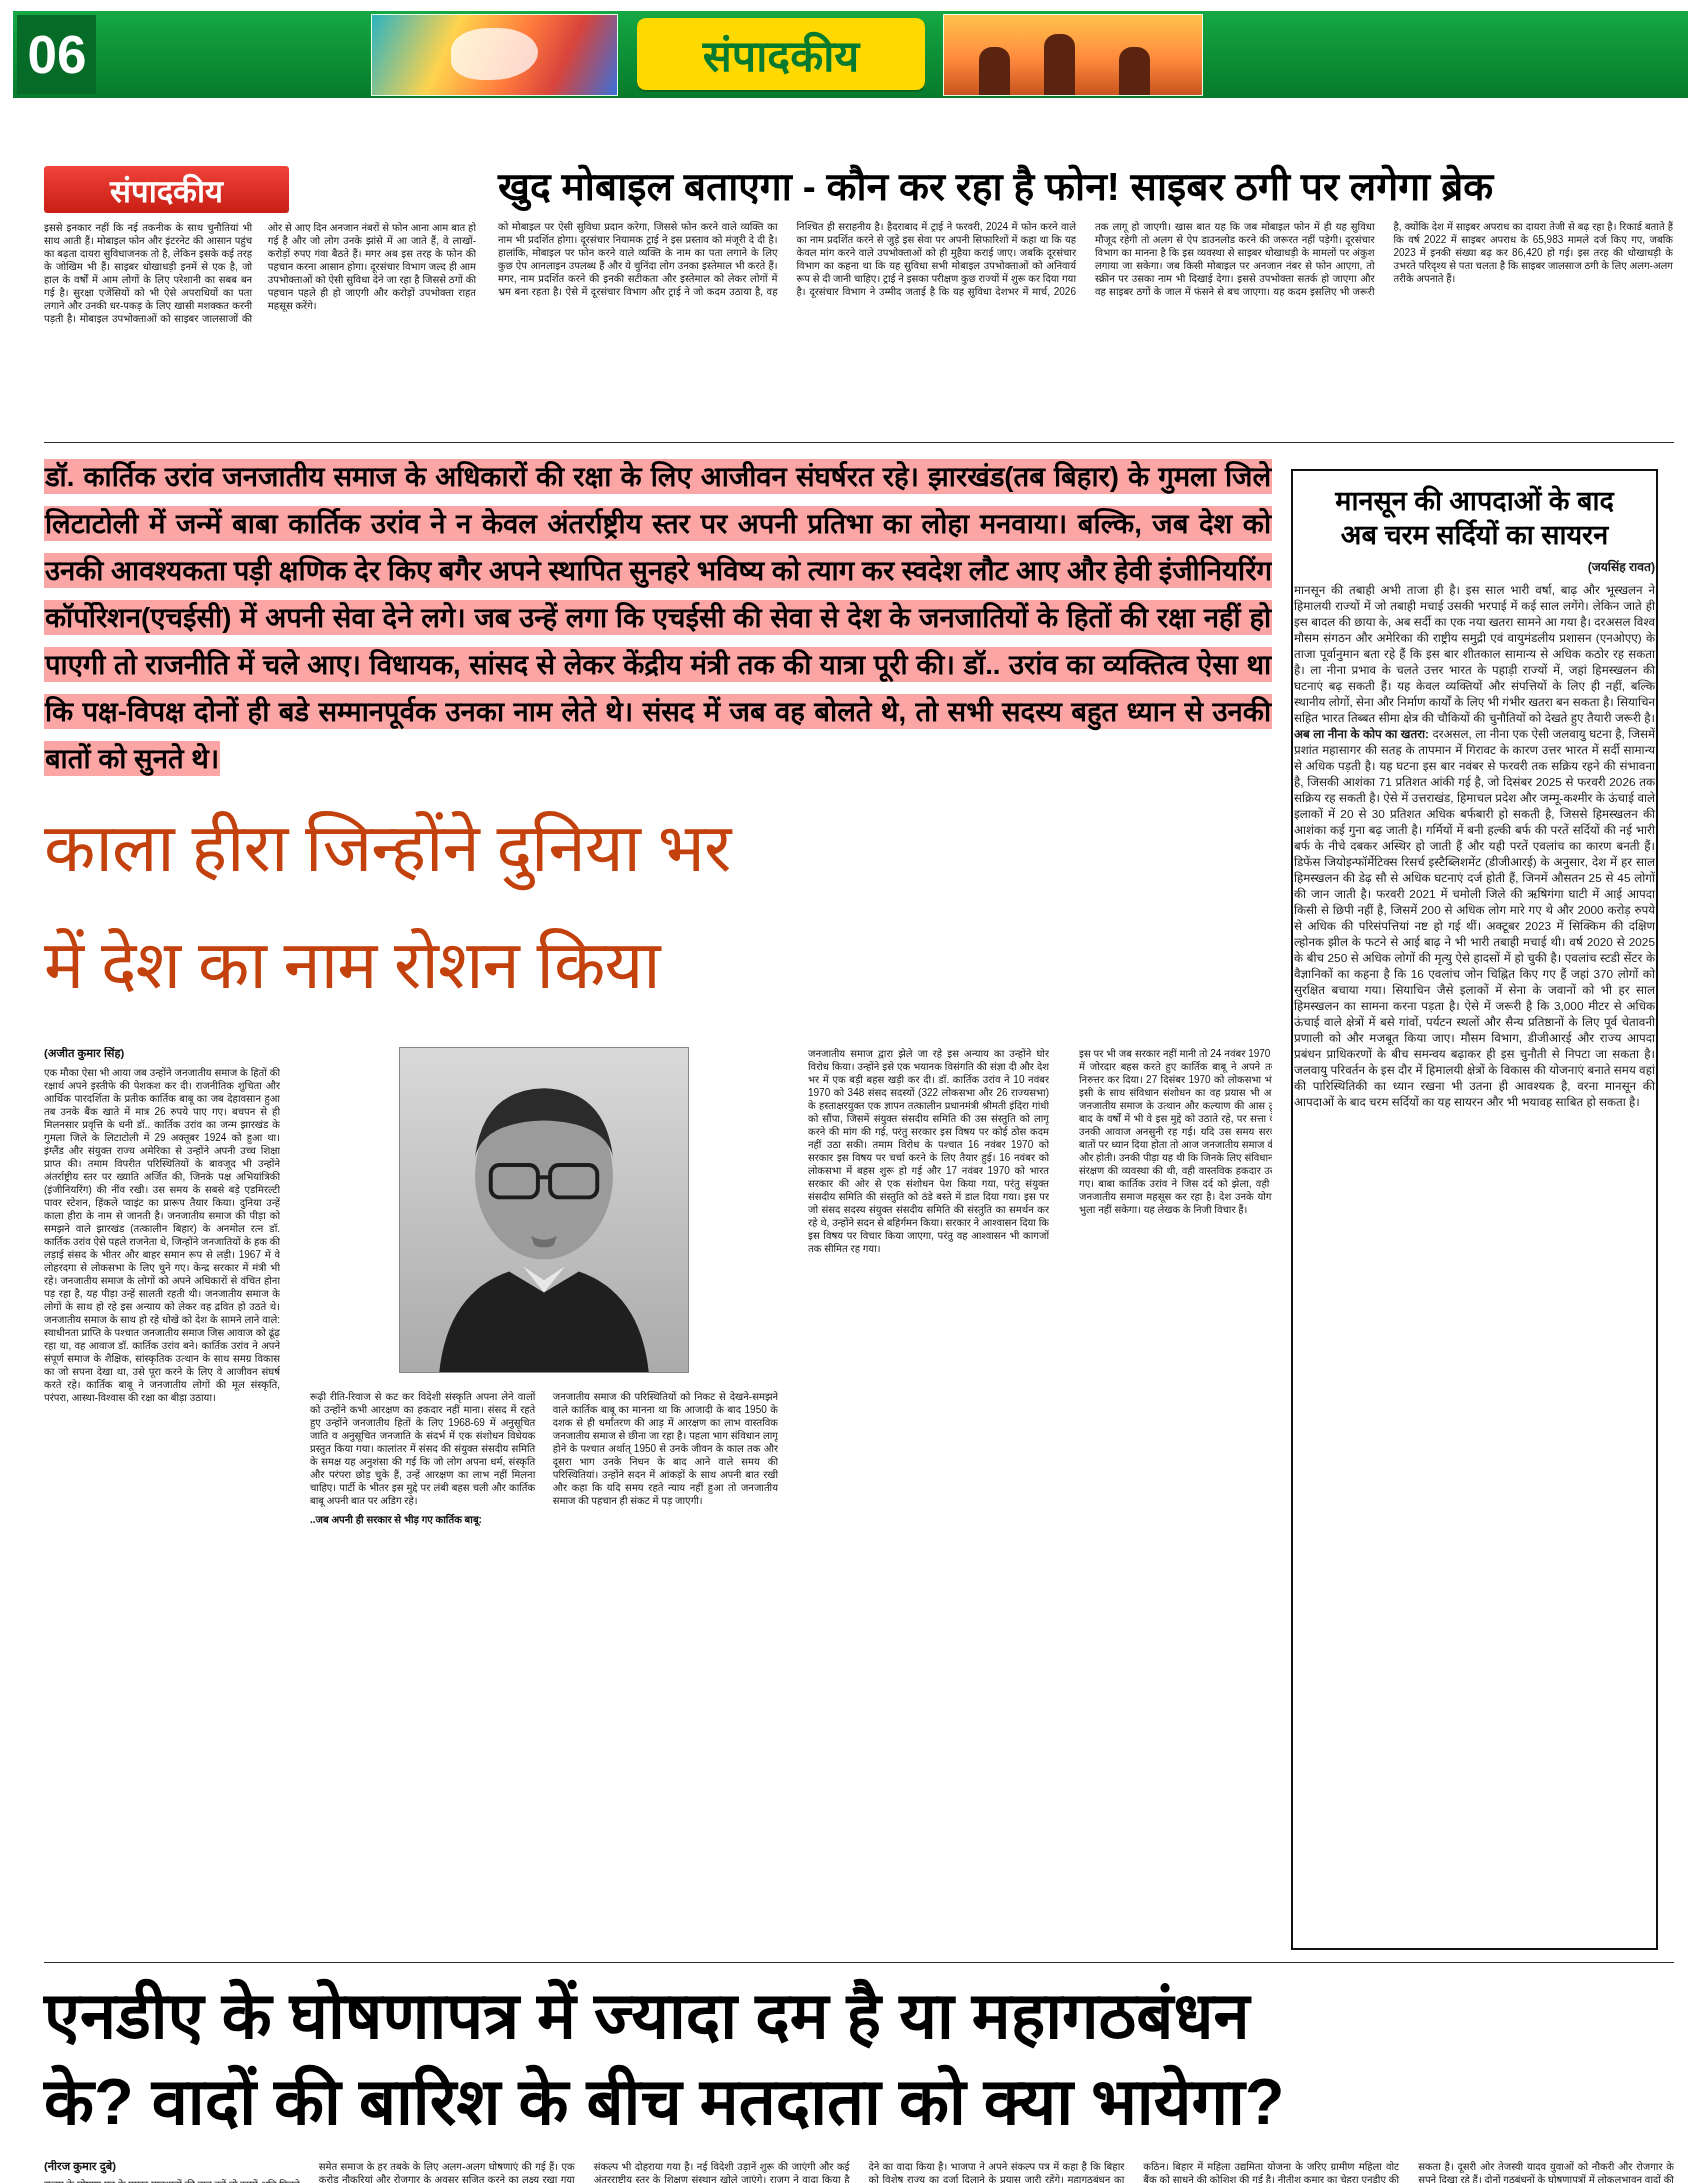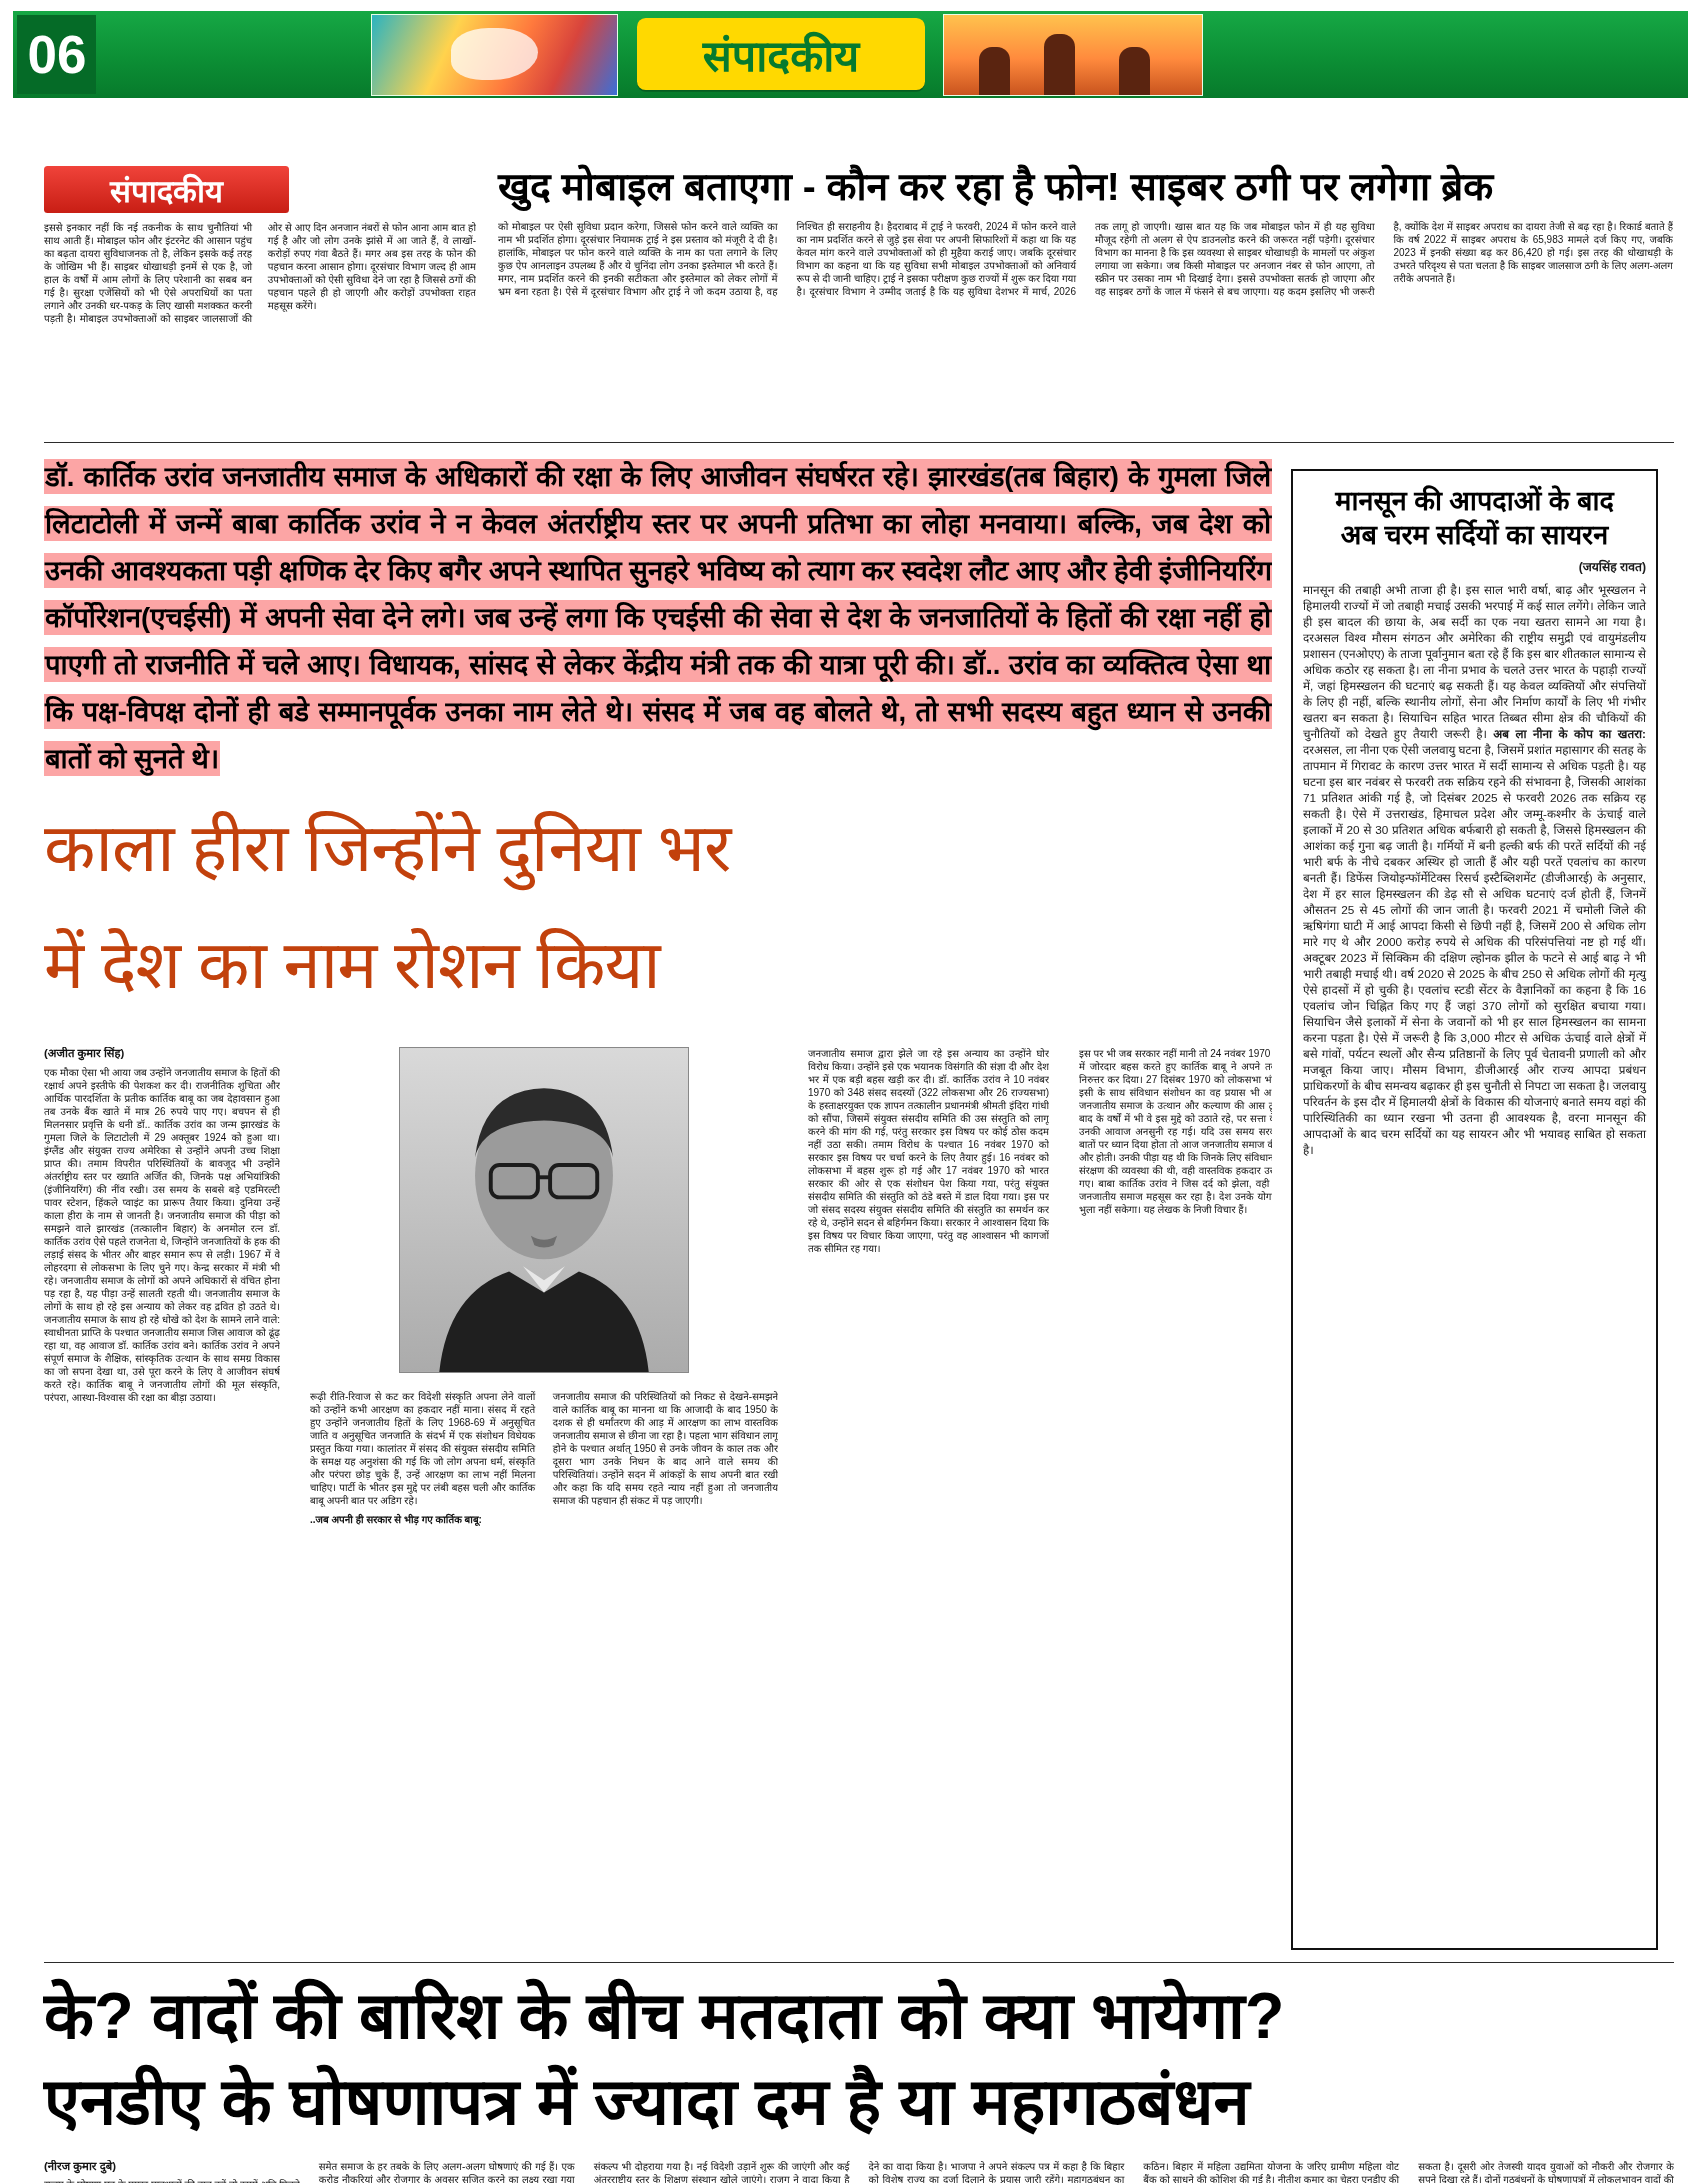--- a/index.html
+++ b/index.html
@@ -35,21 +35,21 @@
   
   .mobile{position:absolute;left:498px;top:162px;width:1175px;height:276px;}
   .mobile h1{margin:0;font-size:39px;line-height:49px;font-weight:800;color:#000;white-space:nowrap;}
   .mobile .cols{margin-top:8.7px;height:213px;column-count:4;column-gap:19px;overflow:hidden;}
   
   .intro{position:absolute;left:44px;top:453px;width:1228px;height:332px;font-size:27.5px;line-height:47px;
          font-weight:700;text-align:justify;color:#000;overflow:hidden;}
   .intro .hl{background:#fca5a5;box-decoration-break:clone;-webkit-box-decoration-break:clone;padding:1.7px 0.9px;}
   
   .monsoon{position:absolute;left:1291px;top:469px;width:367px;height:1481px;border:2.2px solid #111;
-           padding:13px 10px;box-sizing:border-box;overflow:hidden;background:#fff;}
+           padding:13px 1px;box-sizing:border-box;overflow:hidden;background:#fff;}
   .monsoon h2{margin:0;font-size:27px;line-height:34px;font-weight:800;text-align:center;color:#000;}
   .monsoon .byline{text-align:right;margin:6.1px 0 7px 0;font-size:12.2px;}
   .monsoon .m-text{font-size:11.8px;line-height:16px;text-align:justify;}
   .monsoon .m-sub{font-weight:800;}
   
   .main-headline{position:absolute;left:44px;top:789px;width:1228px;color:#c2410c;font-weight:400;
                  font-size:67px;line-height:117px;letter-spacing:-0.9px;}
   .main-article{position:absolute;left:44px;top:1047px;width:1228px;height:905px;display:flex;gap:30px;overflow:hidden;}
   .ma-col{overflow:hidden;}
   .ma-a{width:236px;flex:0 0 236px;}
@@ -147,22 +147,22 @@
         <p>जनजातीय समाज की परिस्थितियों को निकट से देखने-समझने वाले कार्तिक बाबू का मानना था कि आजादी के बाद 1950 के दशक से ही धर्मांतरण की आड़ में आरक्षण का लाभ वास्तविक जनजातीय समाज से छीना जा रहा है। पहला भाग संविधान लागू होने के पश्चात अर्थात् 1950 से उनके जीवन के काल तक और दूसरा भाग उनके निधन के बाद आने वाले समय की परिस्थितियां। उन्होंने सदन में आंकड़ों के साथ अपनी बात रखी और कहा कि यदि समय रहते न्याय नहीं हुआ तो जनजातीय समाज की पहचान ही संकट में पड़ जाएगी।</p>
       </div>
     </div>
     <div class="ma-col ma-d body-text">जनजातीय समाज द्वारा झेले जा रहे इस अन्याय का उन्होंने घोर विरोध किया। उन्होंने इसे एक भयानक विसंगति की संज्ञा दी और देश भर में एक बड़ी बहस खड़ी कर दी। डॉ. कार्तिक उरांव ने 10 नवंबर 1970 को 348 संसद सदस्यों (322 लोकसभा और 26 राज्यसभा) के हस्ताक्षरयुक्त एक ज्ञापन तत्कालीन प्रधानमंत्री श्रीमती इंदिरा गांधी को सौंपा, जिसमें संयुक्त संसदीय समिति की उस संस्तुति को लागू करने की मांग की गई, परंतु सरकार इस विषय पर कोई ठोस कदम नहीं उठा सकी। तमाम विरोध के पश्चात 16 नवंबर 1970 को सरकार इस विषय पर चर्चा करने के लिए तैयार हुई। 16 नवंबर को लोकसभा में बहस शुरू हो गई और 17 नवंबर 1970 को भारत सरकार की ओर से एक संशोधन पेश किया गया, परंतु संयुक्त संसदीय समिति की संस्तुति को ठंडे बस्ते में डाल दिया गया। इस पर जो संसद सदस्य संयुक्त संसदीय समिति की संस्तुति का समर्थन कर रहे थे, उन्होंने सदन से बहिर्गमन किया। सरकार ने आश्वासन दिया कि इस विषय पर विचार किया जाएगा, परंतु वह आश्वासन भी कागजों तक सीमित रह गया।</div>
     <div class="ma-col ma-e body-text">इस पर भी जब सरकार नहीं मानी तो 24 नवंबर 1970 को लोकसभा में जोरदार बहस करते हुए कार्तिक बाबू ने अपने तर्कों से सबको निरुत्तर कर दिया। 27 दिसंबर 1970 को लोकसभा भंग हो गई और इसी के साथ संविधान संशोधन का वह प्रयास भी अधूरा रह गया। जनजातीय समाज के उत्थान और कल्याण की आस टूट गई। इसके बाद के वर्षों में भी वे इस मुद्दे को उठाते रहे, पर सत्ता के गलियारों में उनकी आवाज अनसुनी रह गई। यदि उस समय सरकार ने उनकी बातों पर ध्यान दिया होता तो आज जनजातीय समाज की तस्वीर कुछ और होती। उनकी पीड़ा यह थी कि जिनके लिए संविधान निर्माताओं ने संरक्षण की व्यवस्था की थी, वही वास्तविक हकदार उससे वंचित रह गए। बाबा कार्तिक उरांव ने जिस दर्द को झेला, वही दर्द आज भी जनजातीय समाज महसूस कर रहा है। देश उनके योगदान को कभी भुला नहीं सकेगा। यह लेखक के निजी विचार हैं।</div>
   </section>
 
   <div class="rule" style="left:44px;top:1962px;width:1630px;"></div>
 
   <h1 class="nda-headline" style="margin:0;">
+    <span style="display:block;">एनडीए के घोषणापत्र में ज्यादा दम है या महागठबंधन</span>
     <span style="display:block;">के? वादों की बारिश के बीच मतदाता को क्या भायेगा?</span>
-    <span style="display:block;">एनडीए के घोषणापत्र में ज्यादा दम है या महागठबंधन</span>
   </h1>
   <div class="nda-body body-text">
     <p class="byline">(नीरज कुमार दुबे)</p>
     <p>राजग के घोषणा पत्र के प्रमुख प्रावधानों की बात करें तो इसमें अति पिछड़े वर्गों के लिए विशेष आर्थिक सहायता का उल्लेख है। आर्थिक रूप से पिछड़े वर्गों (ईबीसी) को सरकार 10 लाख रुपये की सहायता देगी और उनके कल्याण के लिए उच्चतम न्यायालय के सेवानिवृत्त न्यायाधीश की अध्यक्षता में आयोग गठित किया जाएगा। वहीं विकसित बिहार के सात निश्चय के तहत राज्य के हर जिले में मेगा स्किल सेंटर खोलने का वादा किया गया है। घोषणा पत्र में महिलाओं, युवाओं, किसानों और व्यापारियों समेत समाज के हर तबके के लिए अलग-अलग घोषणाएं की गई हैं। एक करोड़ नौकरियां और रोजगार के अवसर सृजित करने का लक्ष्य रखा गया है। शिक्षा-स्वास्थ्य ढांचे को मजबूत करने का वादा किया गया है। गरीब परिवारों की महिलाओं को स्वरोजगार के लिए जीविका दीदी योजना के तहत आर्थिक मदद दी जाएगी। हर घर को 125 यूनिट मुफ्त बिजली देने का वादा दोहराया गया है। बुजुर्गों की पेंशन राशि बढ़ाकर 1,500 रुपये की जाएगी। किसानों को सिंचाई के लिए मुफ्त बिजली तथा फसल सहायता योजना का लाभ मिलता रहेगा। पर्यटन के क्षेत्र में निवेश बढ़ाकर रोजगार के नए अवसर पैदा किए जाएंगे। सड़कों और पुलों का जाल बिछाने का संकल्प भी दोहराया गया है। नई विदेशी उड़ानें शुरू की जाएंगी और कई अंतरराष्ट्रीय स्तर के शिक्षण संस्थान खोले जाएंगे। राजग ने वादा किया है कि अगले पांच वर्षों में 50 लाख करोड़ रुपये का निवेश आकर्षित किया जाएगा। युवाओं को कौशल विकास का प्रशिक्षण देकर स्वरोजगार के योग्य बनाया जाएगा। महिलाओं को सरकारी नौकरियों में 35 फीसदी आरक्षण जारी रहेगा। मिशन रोजगार के तहत हर परिवार के कम से कम एक सदस्य को रोजगार देने का लक्ष्य रखा गया है। वहीं महागठबंधन ने भी अपने घोषणा पत्र में वादों की झड़ी लगा दी है। तेजस्वी यादव ने सरकार बनने पर हर महिला को माई-बहिन योजना के तहत 2,500 रुपये प्रतिमाह देने का वादा किया है। भाजपा ने अपने संकल्प पत्र में कहा है कि बिहार को विशेष राज्य का दर्जा दिलाने के प्रयास जारी रहेंगे। महागठबंधन का वादा है कि सरकारी नौकरी को कानूनी अधिकार बनाया जाएगा और 20 लाख सरकारी नौकरियां दी जाएंगी। गैस सिलेंडर 500 रुपये में देने, 200 यूनिट मुफ्त बिजली देने और पुरानी पेंशन योजना बहाल करने का वादा भी किया गया है। जातीय गणना के आधार पर आरक्षण का दायरा बढ़ाने की बात कही गई है। वहीं कांग्रेस ने किसानों की कर्जमाफी और एमएसपी की कानूनी गारंटी देने का वादा किया है। चुनौतियां अभी भी गंभीर हैं। देखा जाये तो एक करोड़ नौकरियों का वादा करना आसान है, पर निभाना कठिन। बिहार में महिला उद्यमिता योजना के जरिए ग्रामीण महिला वोट बैंक को साधने की कोशिश की गई है। नीतीश कुमार का चेहरा एनडीए की सबसे बड़ी पूंजी है, इसलिए उन पर दांव लगाया गया है। उधर महागठबंधन तेजस्वी के युवा चेहरे और रोजगार के मुद्दे पर चुनाव लड़ रहा है। 20 दिन में नौकरी जैसा वादा तात्कालिक तौर पर आकर्षक लगता है, लेकिन इसके क्रियान्वयन की राह आसान नहीं है। मतदाता अब वादों की बारिश के पीछे की नीयत भी परखने लगा है। नीतीश कुमार की छवि एक अनुभवी प्रशासक की है, उनके सुशासन की पूंजी अब भी कायम है, लेकिन बदलाव की चाहत रखने वाला युवा मतदाता इस बार निर्णायक साबित हो सकता है। दूसरी ओर तेजस्वी यादव युवाओं को नौकरी और रोजगार के सपने दिखा रहे हैं। दोनों गठबंधनों के घोषणापत्रों में लोकलुभावन वादों की भरमार है, पर असली सवाल यह है कि खजाने में इतना पैसा आएगा कहां से। मतदाता अब भावनाओं से अधिक परिणाम देखना चाहता है। जाहिर है, वादों की इस बारिश में मतदाता किसे भाएगा, इसका फैसला तो मतगणना के दिन ही होगा। (ये लेखक के अपने विचार हैं।)</p>
   </div>
 
 </div>
 
 
 </body></html>

